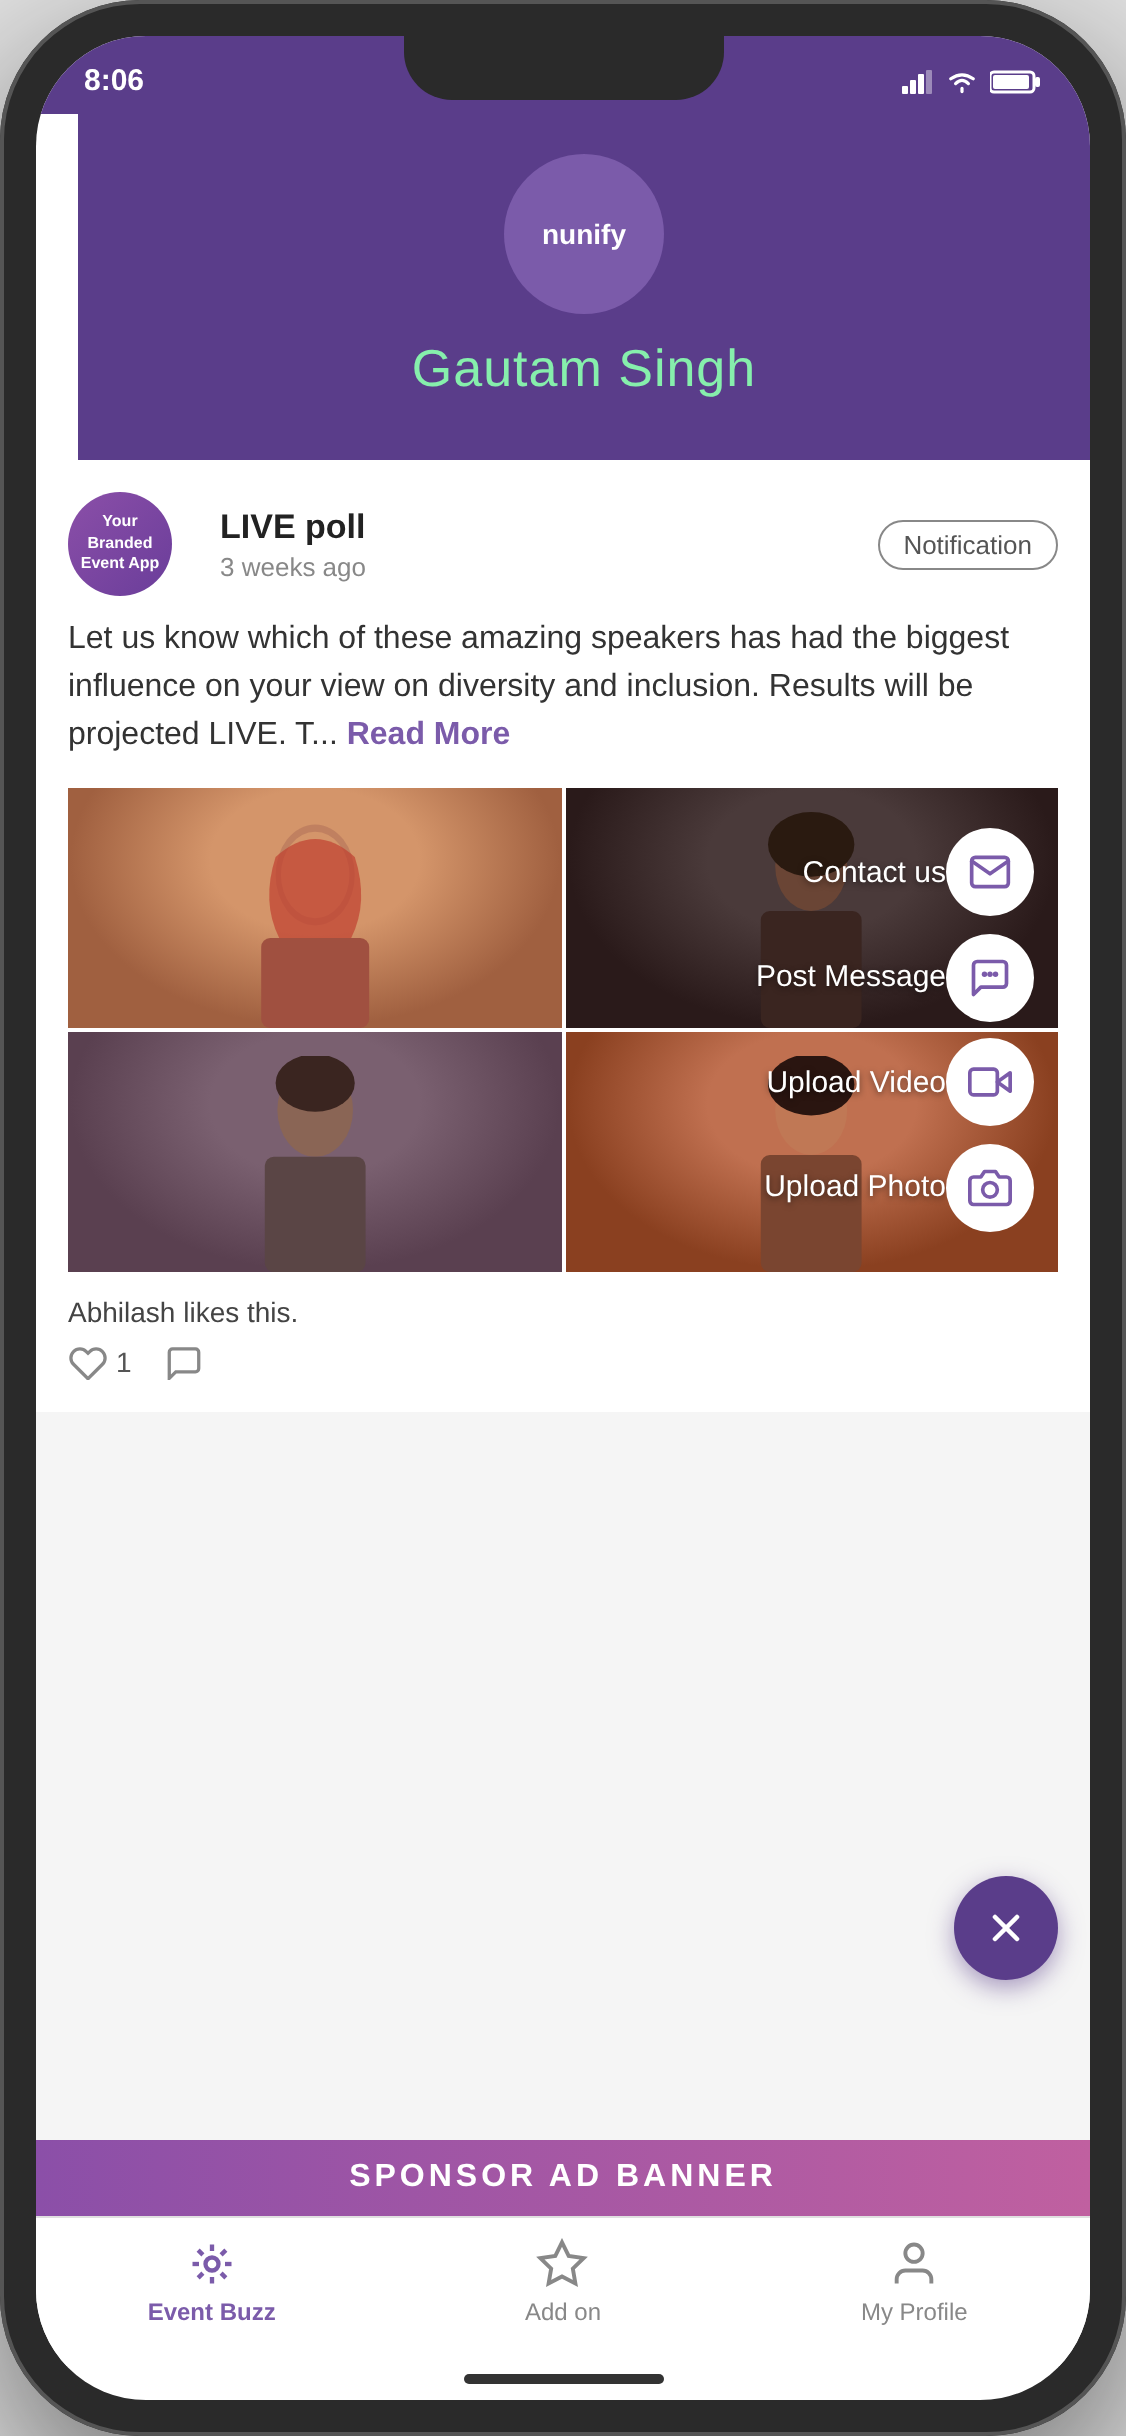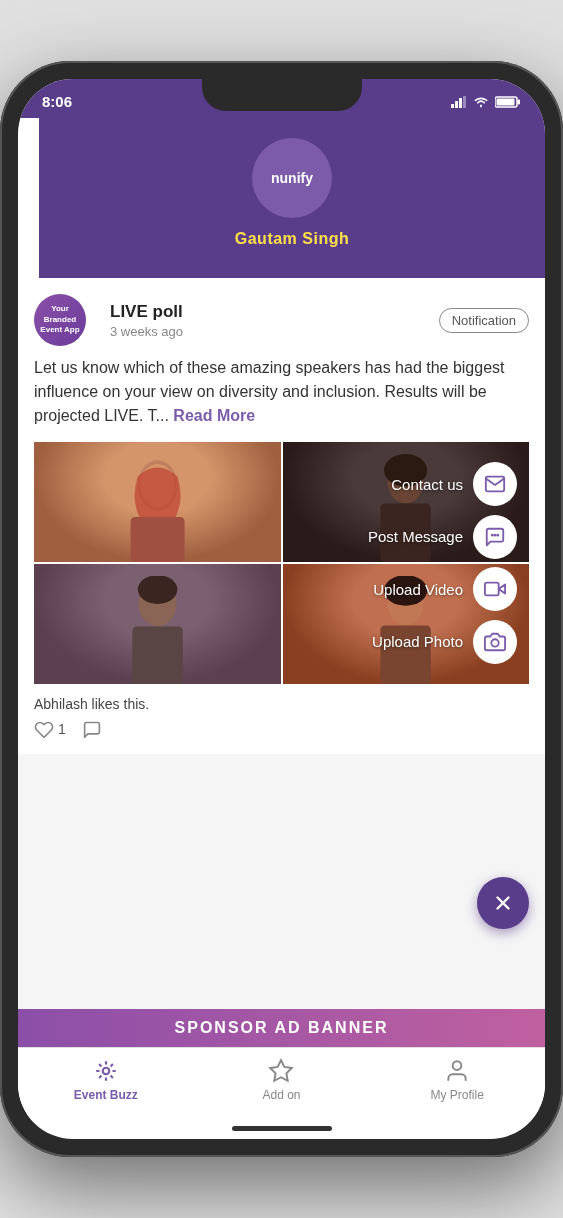--- a/index.html
+++ b/index.html
@@ -7,21 +7,21 @@
       background: #e0e0e0;
       display: flex;
       justify-content: center;
       align-items: center;
       min-height: 100vh;
       font-family: -apple-system, BlinkMacSystemFont, 'Segoe UI', sans-serif;
     }
 
     .phone-outer {
       width: 563px;
-      height: 1096px;
+      height: 1218px;
       background: #2a2a2a;
       border-radius: 70px;
       padding: 18px;
       box-shadow: 0 30px 80px rgba(0,0,0,0.5), inset 0 0 0 2px #555;
       position: relative;
       display: flex;
       flex-direction: column;
     }
 
     .phone-inner {
@@ -92,23 +92,23 @@
 
     .avatar-logo {
       color: white;
       font-size: 18px;
       font-weight: 700;
       text-align: center;
       line-height: 1.2;
     }
 
     .user-name {
-      color: #fde047;
-      font-size: 16px;
-      font-weight: 700;
+      color: #86efac;
+      font-size: 26px;
+      font-weight: 400;
       letter-spacing: 0.5px;
     }
 
     
     .main-content {
       flex: 1;
       background: #f5f5f5;
       overflow-y: auto;
       position: relative;
     }
@@ -227,21 +227,21 @@
       flex-direction: column;
       justify-content: space-around;
       padding: 16px 12px;
       pointer-events: none;
     }
 
     .action-row {
       display: flex;
       align-items: center;
       justify-content: flex-end;
-      gap: 10px;
+      gap: 0;
       pointer-events: all;
     }
 
     .action-label {
       color: white;
       font-size: 15px;
       font-weight: 500;
       text-shadow: 0 1px 3px rgba(0,0,0,0.5);
     }
 

